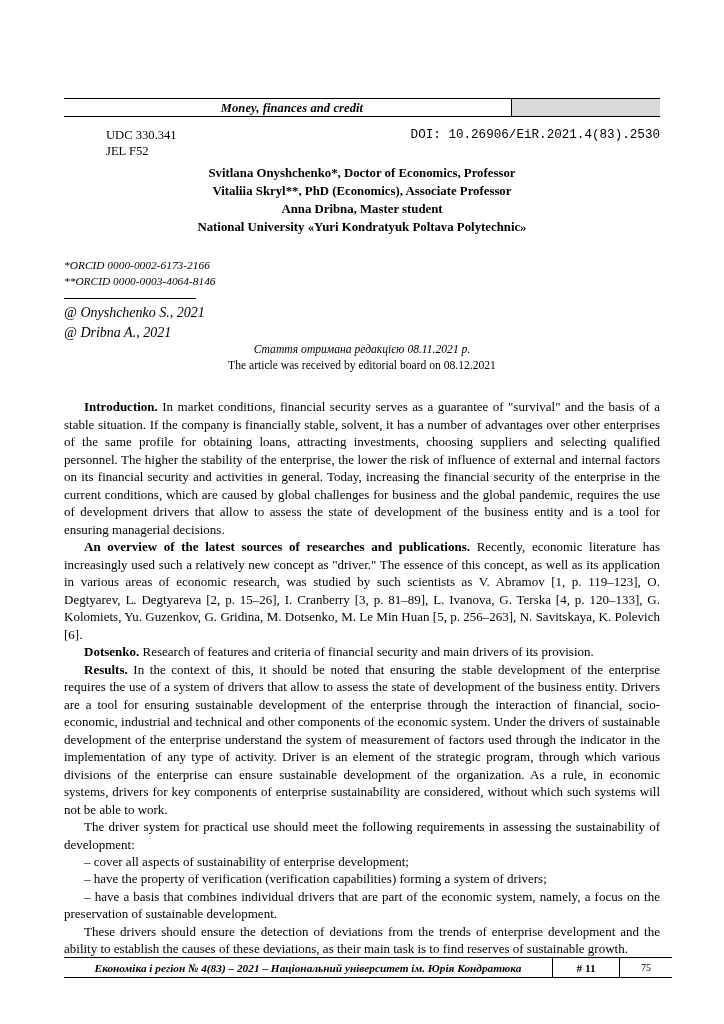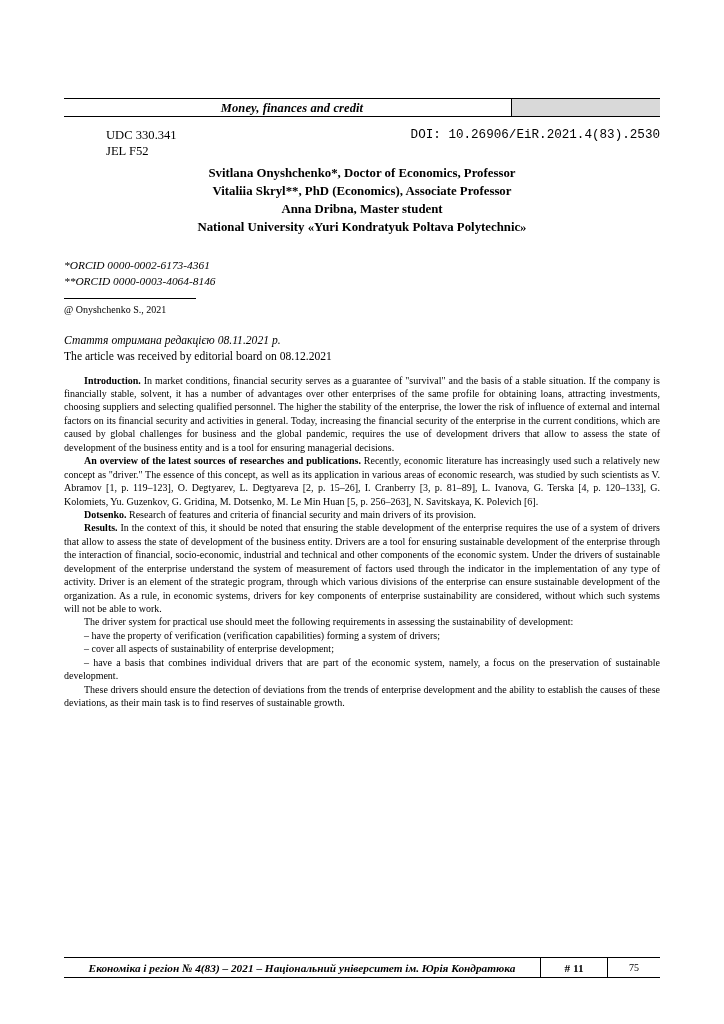--- a/index.html
+++ b/index.html
@@ -89,52 +89,53 @@
     line-height: 1.36;
   }
 
   .rule-short {
     width: 132px;
     border-top: 1px solid #000;
     margin: 9px 0 4px 0;
   }
 
   .copyrights {
-    font-size: 10px;
+    font-size: 14px;
+    font-style: italic;
     line-height: 1.38;
   }
 
   .received {
-    margin-top: 16px;
     font-size: 11.6px;
     line-height: 1.4;
+    text-align: center;
   }
   .received .ua { font-style: italic; }
   .received .en { font-style: normal; }
 
   
   .body-text {
-    margin-top: 8px;
-    font-size: 10px;
+    margin-top: 24px;
+    font-size: 13px;
     line-height: 1.345;
     text-align: justify;
     text-justify: inter-word;
   }
   .body-text p {
     margin: 0;
     text-indent: 20px;
   }
   .body-text p.dash { text-indent: 20px; }
   .lead { font-weight: bold; }
 
   
   .footer {
     position: absolute;
     left: 64px;
-    right: 64px;
+    right: 52px;
     bottom: 46px;
     border-top: 1.4px solid #000;
     border-bottom: 1.4px solid #000;
     height: 19px;
     display: flex;
     align-items: stretch;
     font-size: 11.2px;
   }
   .footer-main {
     flex: 1;
@@ -184,43 +185,44 @@
 
 
   <div class="authors">
     <div>Svitlana Onyshchenko*, Doctor of Economics, Professor</div>
     <div>Vitaliia Skryl**, PhD (Economics), Associate Professor</div>
     <div>Anna Dribna, Master student</div>
     <div>National University «Yuri Kondratyuk Poltava Polytechnic»</div>
   </div>
 
   <div class="orcid">
-    <div>*ORCID 0000-0002-6173-4361</div>
+    <div>*ORCID 0000-0002-6173-2166</div>
     <div>**ORCID 0000-0003-4064-8146</div>
   </div>
 
   <div class="rule-short"></div>
 
   <div class="copyrights">
     <div>@ Onyshchenko S., 2021</div>
+    <div>@ Dribna A., 2021</div>
   </div>
 
   <div class="received">
     <div class="ua">Стаття отримана редакцією 08.11.2021 р.</div>
     <div class="en">The article was received by editorial board on 08.12.2021</div>
   </div>
 
   <div class="body-text">
     <p><span class="lead">Introduction.</span><span> In market conditions, financial security serves as a guarantee of "survival" and the basis of a stable situation. If the company is financially stable, solvent, it has a number of advantages over other enterprises of the same profile for obtaining loans, attracting investments, choosing suppliers and selecting qualified personnel. The higher the stability of the enterprise, the lower the risk of influence of external and internal factors on its financial security and activities in general. Today, increasing the financial security of the enterprise in the current conditions, which are caused by global challenges for business and the global pandemic, requires the use of development drivers that allow to assess the state of development of the business entity and is a tool for ensuring managerial decisions.</span></p>
     <p><span class="lead">An overview of the latest sources of researches and publications.</span><span> Recently, economic literature has increasingly used such a relatively new concept as "driver." The essence of this concept, as well as its application in various areas of economic research, was studied by such scientists as V. Abramov [1, p. 119–123], O. Degtyarev, L. Degtyareva [2, p. 15–26], I. Cranberry [3, p. 81–89], L. Ivanova, G. Terska [4, p. 120–133], G. Kolomiets, Yu. Guzenkov, G. Gridina, M. Dotsenko, M. Le Min Huan [5, p. 256–263], N. Savitskaya, K. Polevich [6].</span></p>
     <p><span class="lead">Dotsenko.</span><span> Research of features and criteria of financial security and main drivers of its provision.</span></p>
     <p><span class="lead">Results.</span><span> In the context of this, it should be noted that ensuring the stable development of the enterprise requires the use of a system of drivers that allow to assess the state of development of the business entity. Drivers are a tool for ensuring sustainable development of the enterprise through the interaction of financial, socio-economic, industrial and technical and other components of the economic system. Under the drivers of sustainable development of the enterprise understand the system of measurement of factors used through the indicator in the implementation of any type of activity. Driver is an element of the strategic program, through which various divisions of the enterprise can ensure sustainable development of the organization. As a rule, in economic systems, drivers for key components of enterprise sustainability are considered, without which such systems will not be able to work.</span></p>
     <p>The driver system for practical use should meet the following requirements in assessing the sustainability of development:</p>
+    <p class="dash">– cover all aspects of sustainability of enterprise development;</p>
     <p class="dash">– have the property of verification (verification capabilities) forming a system of drivers;</p>
-    <p class="dash">– cover all aspects of sustainability of enterprise development;</p>
     <p class="dash">– have a basis that combines individual drivers that are part of the economic system, namely, a focus on the preservation of sustainable development.</p>
     <p>These drivers should ensure the detection of deviations from the trends of enterprise development and the ability to establish the causes of these deviations, as their main task is to find reserves of sustainable growth.</p>
   </div>
 
   <div class="footer">
     <div class="footer-main">Економіка і регіон № 4(83) – 2021 – Національний університет ім. Юрія Кондратюка</div>
     <div class="footer-issue"># 11</div>
     <div class="footer-page">75</div>
   </div>
 

